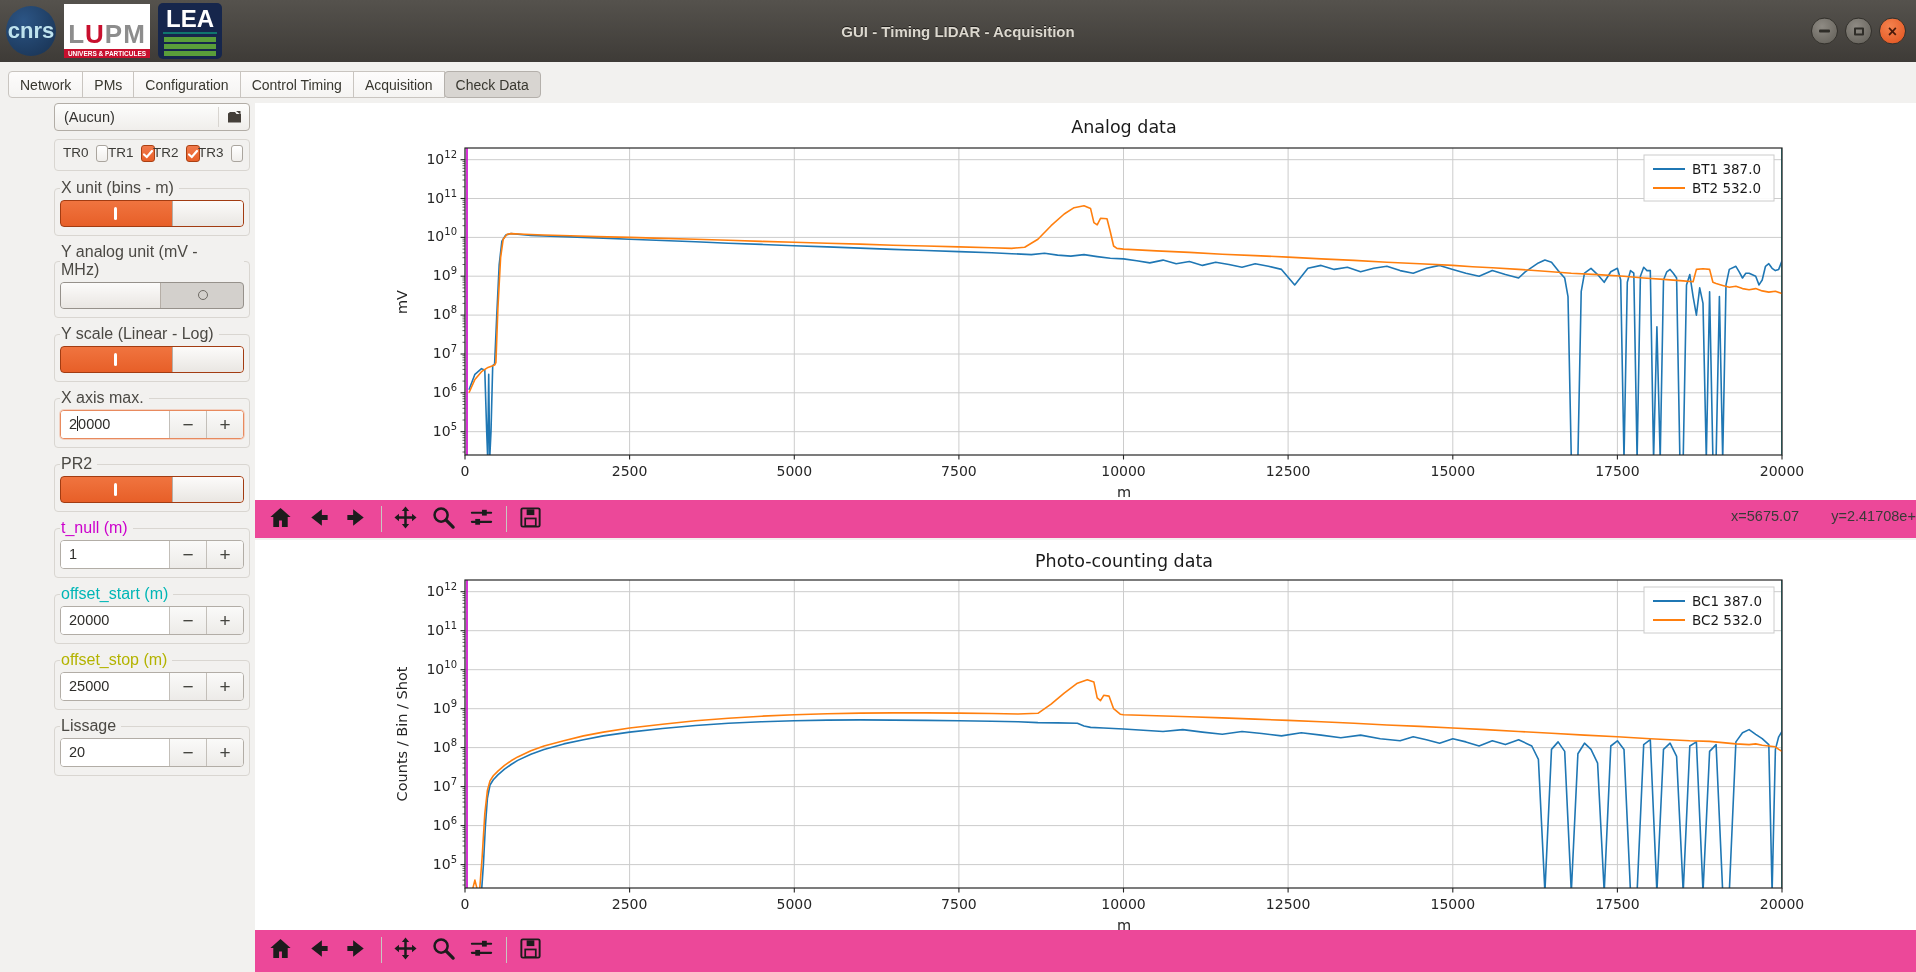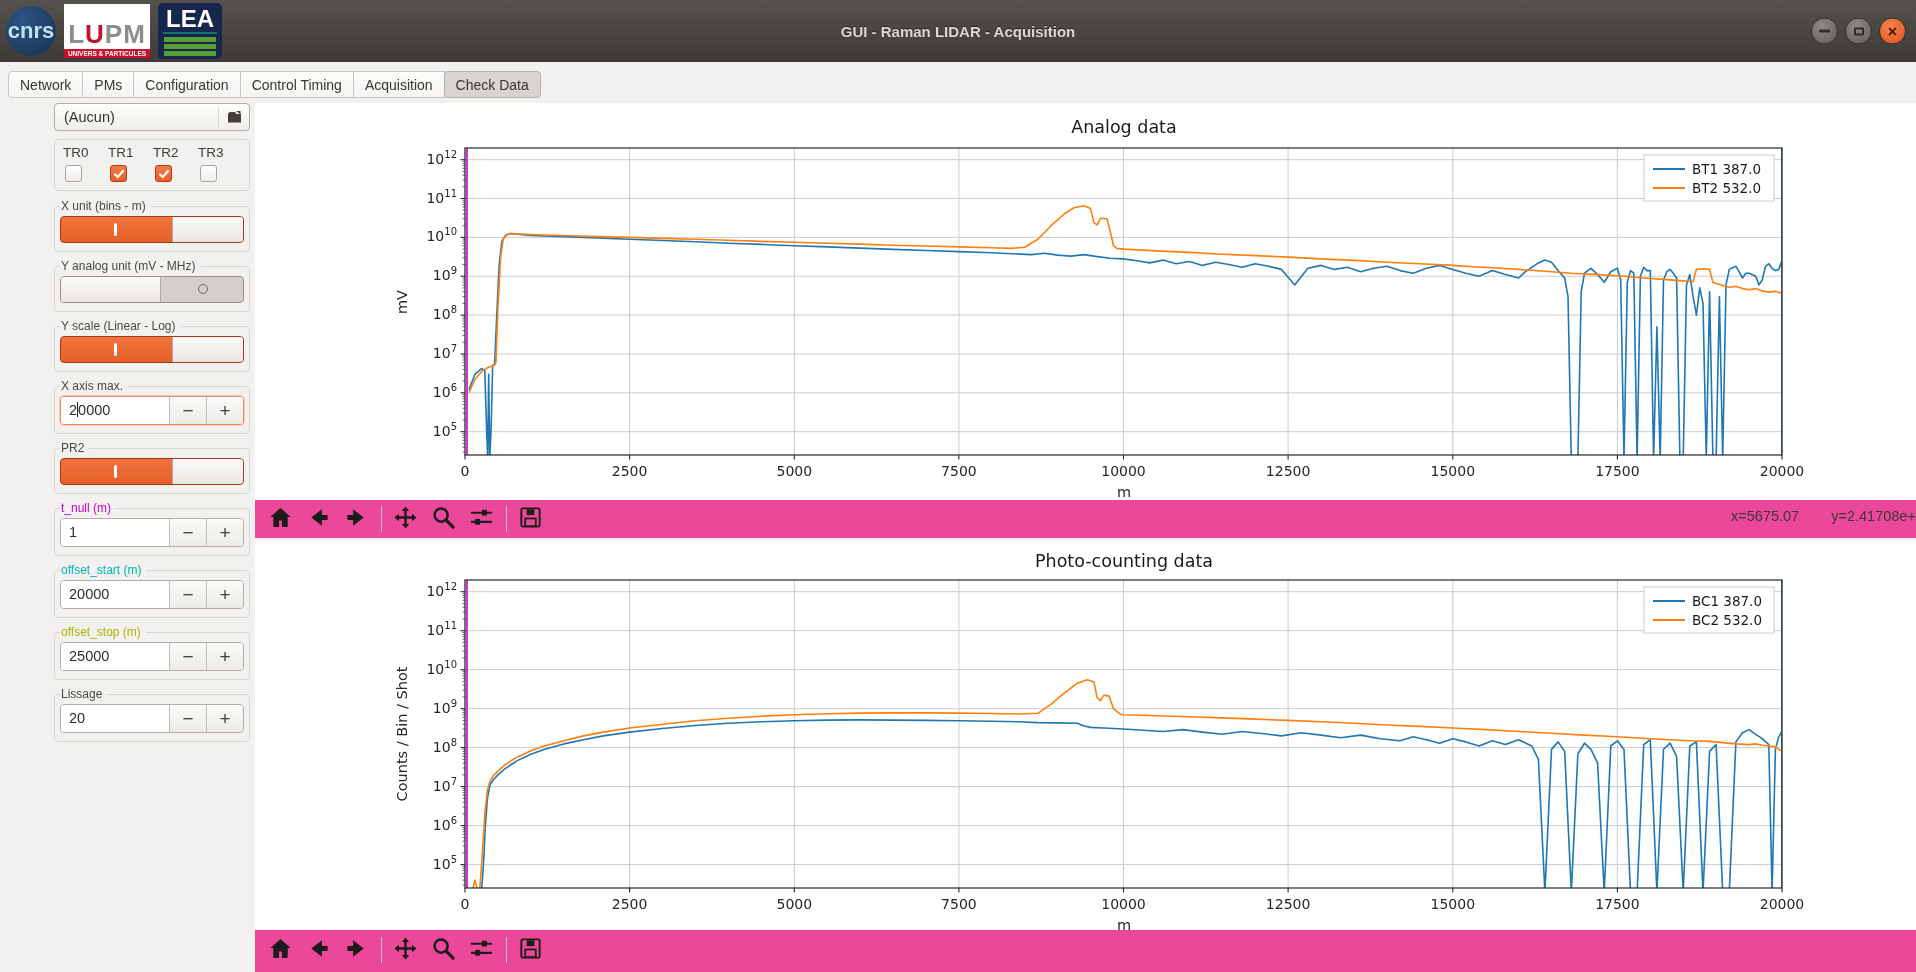--- a/index.html
+++ b/index.html
@@ -42,27 +42,27 @@
   .content{width:1693px;flex:none;background:#f2f1ef;}
   .vscrollbar{width:16px;flex:none;background:#f7f6f5;border-left:1px solid #d6d3cf;position:relative;}
   .vscroll-thumb{position:absolute;left:3px;right:3px;top:4px;bottom:6px;background:#c6c2bd;border:1px solid #a8a49e;border-radius:5px;}
   
   .combo{display:flex;height:28px;border:1px solid #b2ada6;border-radius:4px;background:linear-gradient(#fdfdfc,#f0eeeb);
     align-items:center;margin:0 3px 8px 3px;}
   .combo-text{flex:1;padding-left:9px;font-size:14.5px;color:#33322f;}
   .combo-sep{width:1px;height:20px;background:#d8d5d0;}
   .combo-icon{width:30px;display:flex;justify-content:center;}
   .frame{border:1px solid #d9d6d1;border-radius:4px;margin:0 3px 8px 3px;padding:5px 2px 8px 8px;display:flex;}
-  .check-col{width:45px;display:flex;flex-direction:column;gap:5px;align-items:flex-start;}
+  .check-col{width:45px;display:flex;flex-direction:row;gap:5px;align-items:flex-start;}
   .check-label{font-size:13.5px;color:#3c3b37;}
   .checkbox{width:17px;height:17px;border:1px solid #aaa59e;border-radius:3px;background:linear-gradient(#fff,#f0eeeb);
     margin-left:2px;display:flex;align-items:center;justify-content:center;}
   .checkbox.checked{background:linear-gradient(#f17a4c,#e95f28);border-color:#ab4012;}
   fieldset.group{border:1px solid #d9d6d1;border-radius:4px;margin:0 3px 7px 3px;padding:3px 5px 8px 5px;}
-  fieldset.group legend{font-size:12px;color:#4b4944;padding:0 5px 0 1px;}
+  fieldset.group legend{font-size:16px;color:#4b4944;padding:0 5px 0 1px;}
   .switch{position:relative;width:100%;height:27px;border-radius:4px;box-sizing:border-box;}
   .switch.on{border:1px solid #a23c12;background:linear-gradient(#f0743f,#e75f28);}
   .switch.off{border:1px solid #96918b;background:#d3d0cc;}
   .sw-handle{position:absolute;top:0;bottom:0;background:linear-gradient(#fcfbfa,#e9e6e2);}
   .switch.on .sw-handle{right:0;width:39%;border-left:1px solid #b5aea6;border-radius:0 3px 3px 0;}
   .switch.off .sw-handle{left:0;width:55%;border-right:1px solid #b5aea6;border-radius:3px 0 0 3px;}
   .sw-bar{position:absolute;left:29%;top:6px;width:3px;height:13px;background:#fff;border-radius:1.5px;}
   .sw-ring{position:absolute;right:19%;top:7px;width:10px;height:10px;border:1.5px solid #6e6a64;border-radius:50%;}
   .spin{display:flex;height:29px;border:1px solid #b2ada6;border-radius:4px;background:#fff;overflow:hidden;}
   .spin.focused{border-color:#e88a5e;box-shadow:0 0 0 1px rgba(243,137,90,.3);}
@@ -98,21 +98,21 @@
       </div>
       <div class="logo-lea">
         <div class="lea-text">LEA</div>
         <div class="lea-stripes">
           <div class="lea-stripe"></div>
             <div class="lea-stripe"></div>
             <div class="lea-stripe"></div>
         </div>
       </div>
     </div>
-    <div class="win-title">GUI - Raman LIDAR - Acquisition</div>
+    <div class="win-title">GUI - Timing LIDAR - Acquisition</div>
     <div class="winbtns">
       <div class="winbtn">
           <span class="glyph-min"></span>
         </div>
       <div class="winbtn">
           <span class="glyph-max"></span>
         </div>
       <div class="winbtn close">
           <span class="glyph-close">×</span>
         </div>

